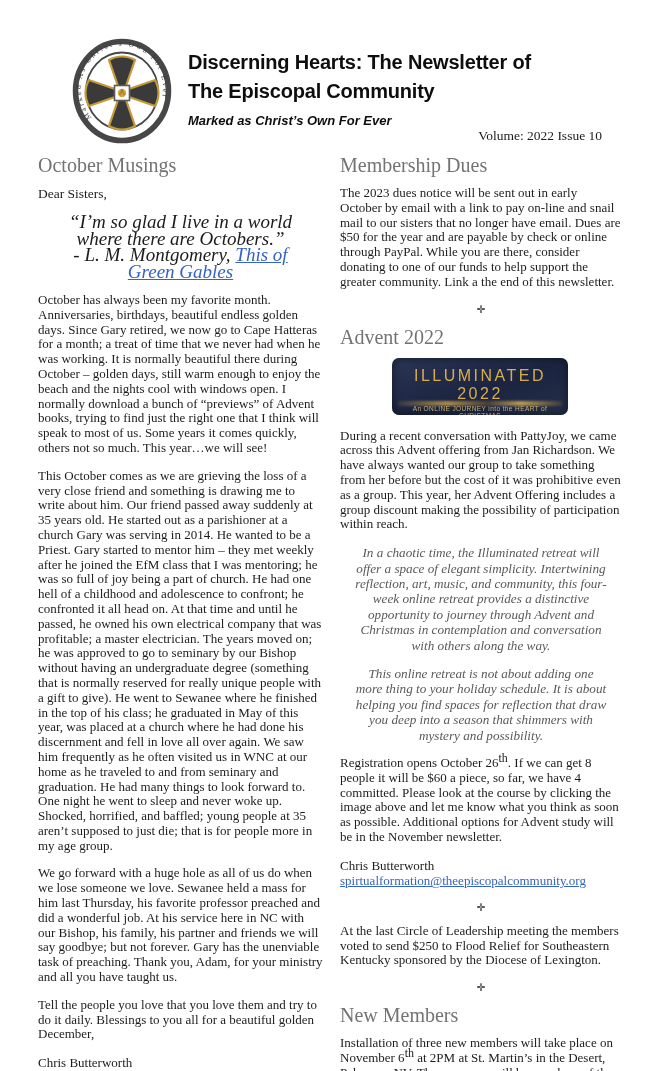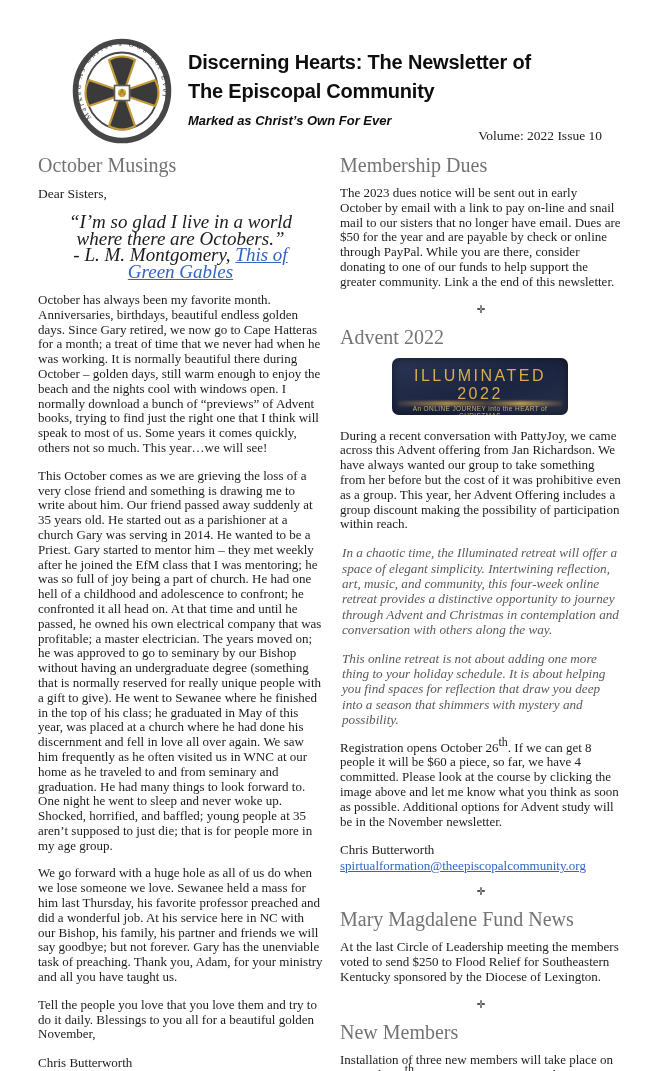--- a/index.html
+++ b/index.html
@@ -19,21 +19,21 @@
   
   .columns { display:flex; gap:17px; padding:10px 28px 0 38px; }
   .col-left  { width:285px; flex:none; }
   .col-right { width:282px; flex:none; }
   .section-heading { color:#737373; font-size:20px; margin-bottom:9px; }
   p.body { font-size:13px; line-height:14.8px; margin-bottom:13px; }
   .salutation { font-size:13.5px; margin-bottom:12px; }
   .quote-block { text-align:center; font-style:italic; font-size:19px; line-height:16.5px; margin:0 18px 13px; }
   a { color:#3563c4; }
   .divider { text-align:center; font-family:"DejaVu Sans", sans-serif; font-size:10.5px; color:#222; margin:3px 0 11px; }
-  .gray-quote { color:#595959; font-style:italic; text-align:left; font-size:13.2px; line-height:15.4px; margin:0 2px 13px; }
+  .gray-quote { color:#595959; font-style:italic; text-align:center; font-size:13.2px; line-height:15.4px; margin:0 14px 13px; }
   .sig { font-size:13px; line-height:15.5px; }
   .contact { font-size:13px; line-height:15.5px; margin-bottom:12px; }
   sup { font-size:12px; vertical-align:super; line-height:0;margin-top:20px; }
   
   .banner {
     width:176px; height:57px; margin:1px 0 14px 52px; border-radius:7px;
     background:linear-gradient(160deg,#2b3655,#1b2440 55%,#253049);
     position:relative; overflow:hidden; text-align:center;
     font-family:"Liberation Sans", sans-serif; cursor:pointer;
     box-shadow:inset 0 0 10px rgba(0,0,0,.5);
@@ -91,21 +91,21 @@
       <div class="salutation">Dear Sisters,</div>
 
       <div class="quote-block">
         <span>“I’m so glad I live in a world where there are Octobers.”</span><br>
         <span>- L. M. Montgomery, </span><a href="#">This of Green Gables</a>
       </div>
 
       <p class="body">October has always been my favorite month. Anniversaries, birthdays, beautiful endless golden days.  Since Gary retired, we now go to Cape Hatteras for a month; a treat of time that we never had when he was working. It is normally beautiful there during October – golden days, still warm enough to enjoy the beach and the nights cool with windows open.  I normally download a bunch of “previews” of Advent books, trying to find just the right one that I think will speak to most of us.  Some years it comes quickly, others not so much.  This year…we will see!</p>
       <p class="body">This October comes as we are grieving the loss of a very close friend and something is drawing me to write about him.  Our friend passed away suddenly at 35 years old.  He started out as a parishioner at a church Gary was serving in 2014.  He wanted to be a Priest. Gary started to mentor him – they met weekly after he joined the EfM class that I was mentoring; he was so full of joy being a part of church.  He had one hell of a childhood and adolescence to confront; he confronted it all head on.  At that time and until he passed, he owned his own electrical company that was profitable; a master electrician.  The years moved on; he was approved to go to seminary by our Bishop without having an undergraduate degree (something that is normally reserved for really unique people with a gift to give).  He went to Sewanee where he finished in the top of his class; he graduated in May of this year, was placed at a church where he had done his discernment and fell in love all over again.  We saw him frequently as he often visited us in WNC at our home as he traveled to and from seminary and graduation.  He had many things to look forward to.  One night he went to sleep and never woke up.  Shocked, horrified, and baffled; young people at 35 aren’t supposed to just die; that is for people more in my age group.</p>
       <p class="body">We go forward with a huge hole as all of us do when we lose someone we love.  Sewanee held a mass for him last Thursday, his favorite professor preached and did a wonderful job.  At his service here in NC with our Bishop, his family, his partner and friends we will say goodbye; but not forever. Gary has the unenviable task of preaching.  Thank you, Adam, for your ministry and all you have taught us.</p>
-      <p class="body">Tell the people you love that you love them and try to do it daily. Blessings to you all for a beautiful golden November,</p>
+      <p class="body">Tell the people you love that you love them and try to do it daily. Blessings to you all for a beautiful golden December,</p>
 
       <div class="sig">
         <div>Chris Butterworth</div>
       </div>
     </div>
 
     <div class="col-right">
 
       <div class="section-heading">Membership Dues</div>
       <p class="body">The 2023 dues notice will be sent out in early October by email with a link to pay on-line and snail mail to our sisters that no longer have email. Dues are $50 for the year and are payable by check or online through PayPal.  While you are there, consider donating to one of our funds to help support the greater community. Link a the end of this newsletter.</p>
@@ -126,21 +126,20 @@
 
       <p class="body"><span>Registration opens October 26</span><sup>th</sup><span>.  If we can get 8 people it will be $60 a piece, so far, we have 4 committed. Please look at the course by clicking the image above and let me know what you think as soon as possible.  Additional options for Advent study will be in the November newsletter.</span></p>
 
       <div class="contact">
         <div>Chris Butterworth</div>
         <a href="#">spirtualformation@theepiscopalcommunity.org</a>
       </div>
 
       <div class="divider">✛</div>
 
-      <div class="section-heading">Mary Magdalene Fund News</div>
       <p class="body">At the last Circle of Leadership meeting the members voted to send $250 to Flood Relief for Southeastern Kentucky sponsored by the Diocese of Lexington.</p>
 
       <div class="divider">✛</div>
 
       <div class="section-heading">New Members</div>
       <p class="body"><span>Installation of three new members will take place on November 6</span><sup>th</sup><span> at 2PM at St. Martin’s in the Desert, Pahrump, NV.  These women will be members of the Holy Spirit Circle in Nevada. The candidates for installation are Marty Larcom, Barbara Beeman and</span></p>
 
     </div>
   </div>
 </div>

